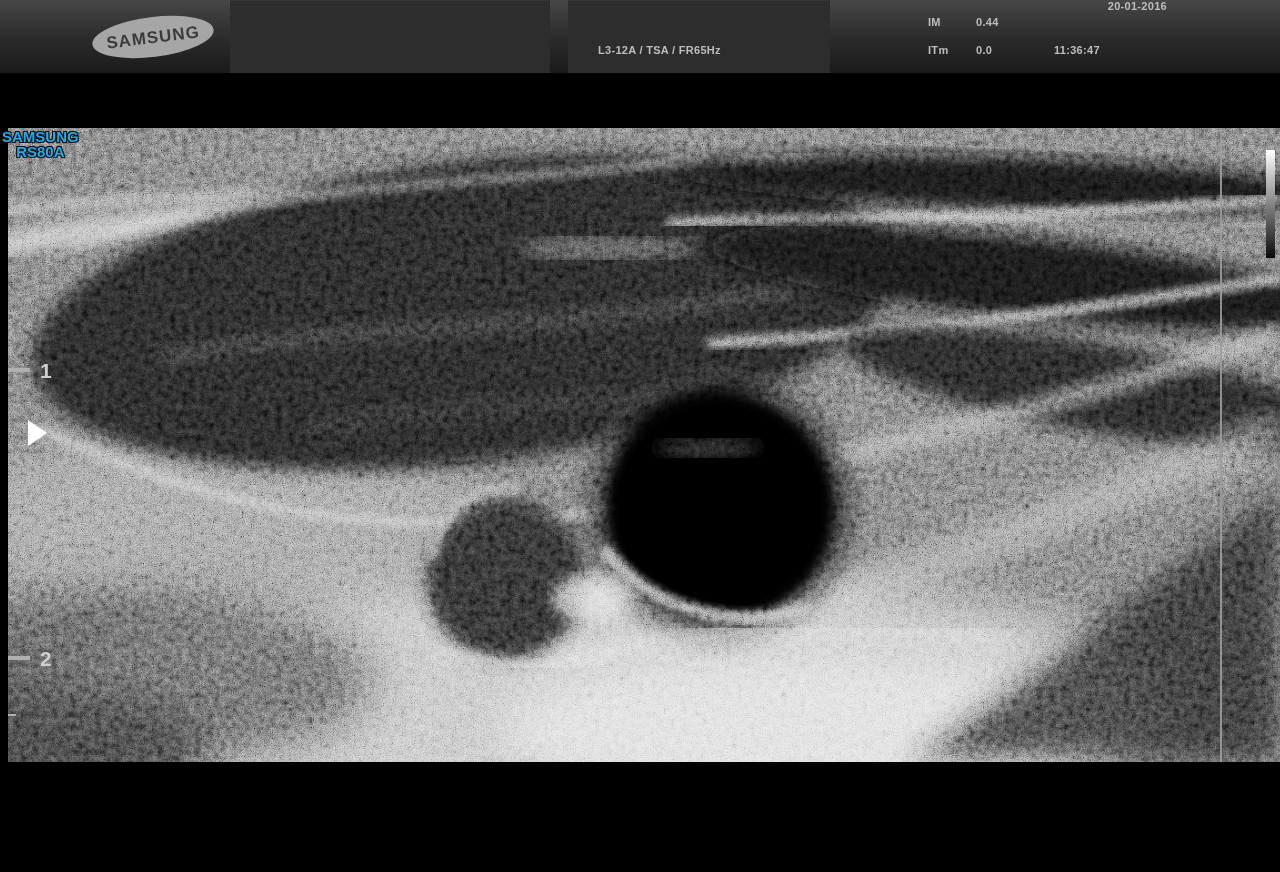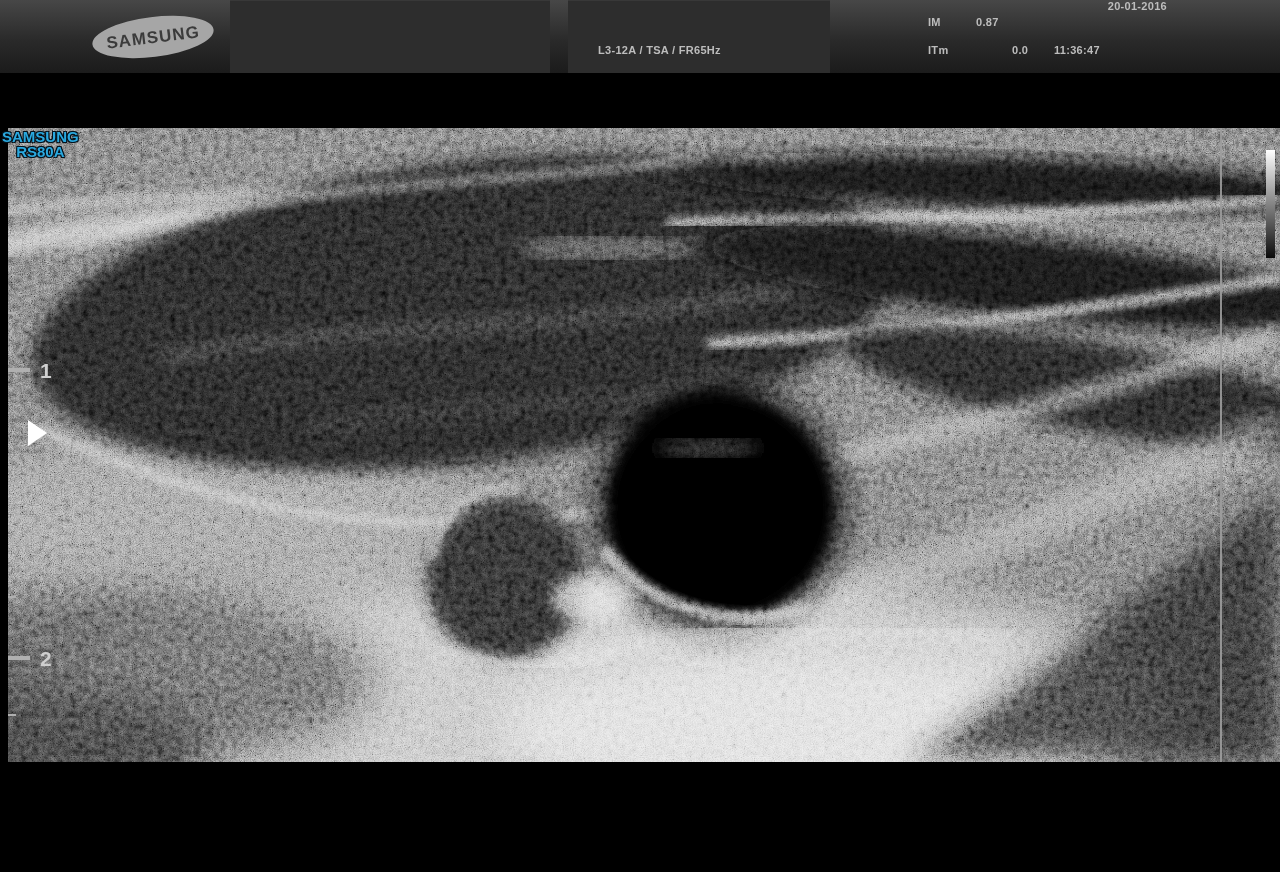--- a/index.html
+++ b/index.html
@@ -12,21 +12,21 @@
           background:linear-gradient(#474747,#2a2a2a 55%,#1b1b1b);}
   .inset-panel{top:0;height:73px;background:#2d2d2d;
                box-shadow:inset 0 1px 0 #383838;}
   #panel-left{left:230px;width:320px;}
   #panel-right{left:568px;width:262px;}
   .hud{color:#bdbdbd;font-weight:bold;font-size:11px;letter-spacing:.3px;}
   #probe-info{left:570px;top:44px;margin-left:28px;}
   .val-row{display:flex;}
   .val-label{width:48px;}
   #mi-row{left:928px;top:16px;}
-  #ti-row{left:928px;top:44px;gap:36px;}
+  #ti-row{left:928px;top:44px;}
   #date-text{left:1054px;top:0;width:113px;text-align:right;}
   #time-text{left:1054px;top:44px;width:113px;text-align:left;}
 
   
   #logo{left:88px;top:11px;width:130px;height:52px;}
 
   
   #statusbar{left:0;top:73px;width:1280px;height:33px;background:#000;}
   #mode-2d{left:8px;top:78px;color:#5aa7f2;font-weight:bold;font-size:17px;
            border-bottom:1px solid #5aa7f2;padding-bottom:0px;}
@@ -51,21 +51,21 @@
     <ellipse cx="65" cy="26" rx="61" ry="20" fill="#a6a6a6" transform="rotate(-7 65 26)"></ellipse>
     <text x="65" y="32" text-anchor="middle" font-size="17" font-weight="bold" letter-spacing="1" fill="#3b3b3b" transform="rotate(-7 65 26)">SAMSUNG</text>
   </svg>
   <div id="panel-left" class="abs inset-panel"></div>
   <div id="panel-right" class="abs inset-panel"></div>
 
   <div id="probe-info" class="abs hud">L3-12A / TSA / FR65Hz</div>
 
   <div id="mi-row" class="abs hud val-row">
     <span class="val-label">IM</span>
-    <span>0.87</span>
+    <span>0.44</span>
   </div>
   <div id="ti-row" class="abs hud val-row">
     <span class="val-label">ITm</span>
     <span>0.0</span>
   </div>
 
   <div id="date-text" class="abs hud">20-01-2016</div>
   <div id="time-text" class="abs hud">11:36:47</div>
 </div>
 

